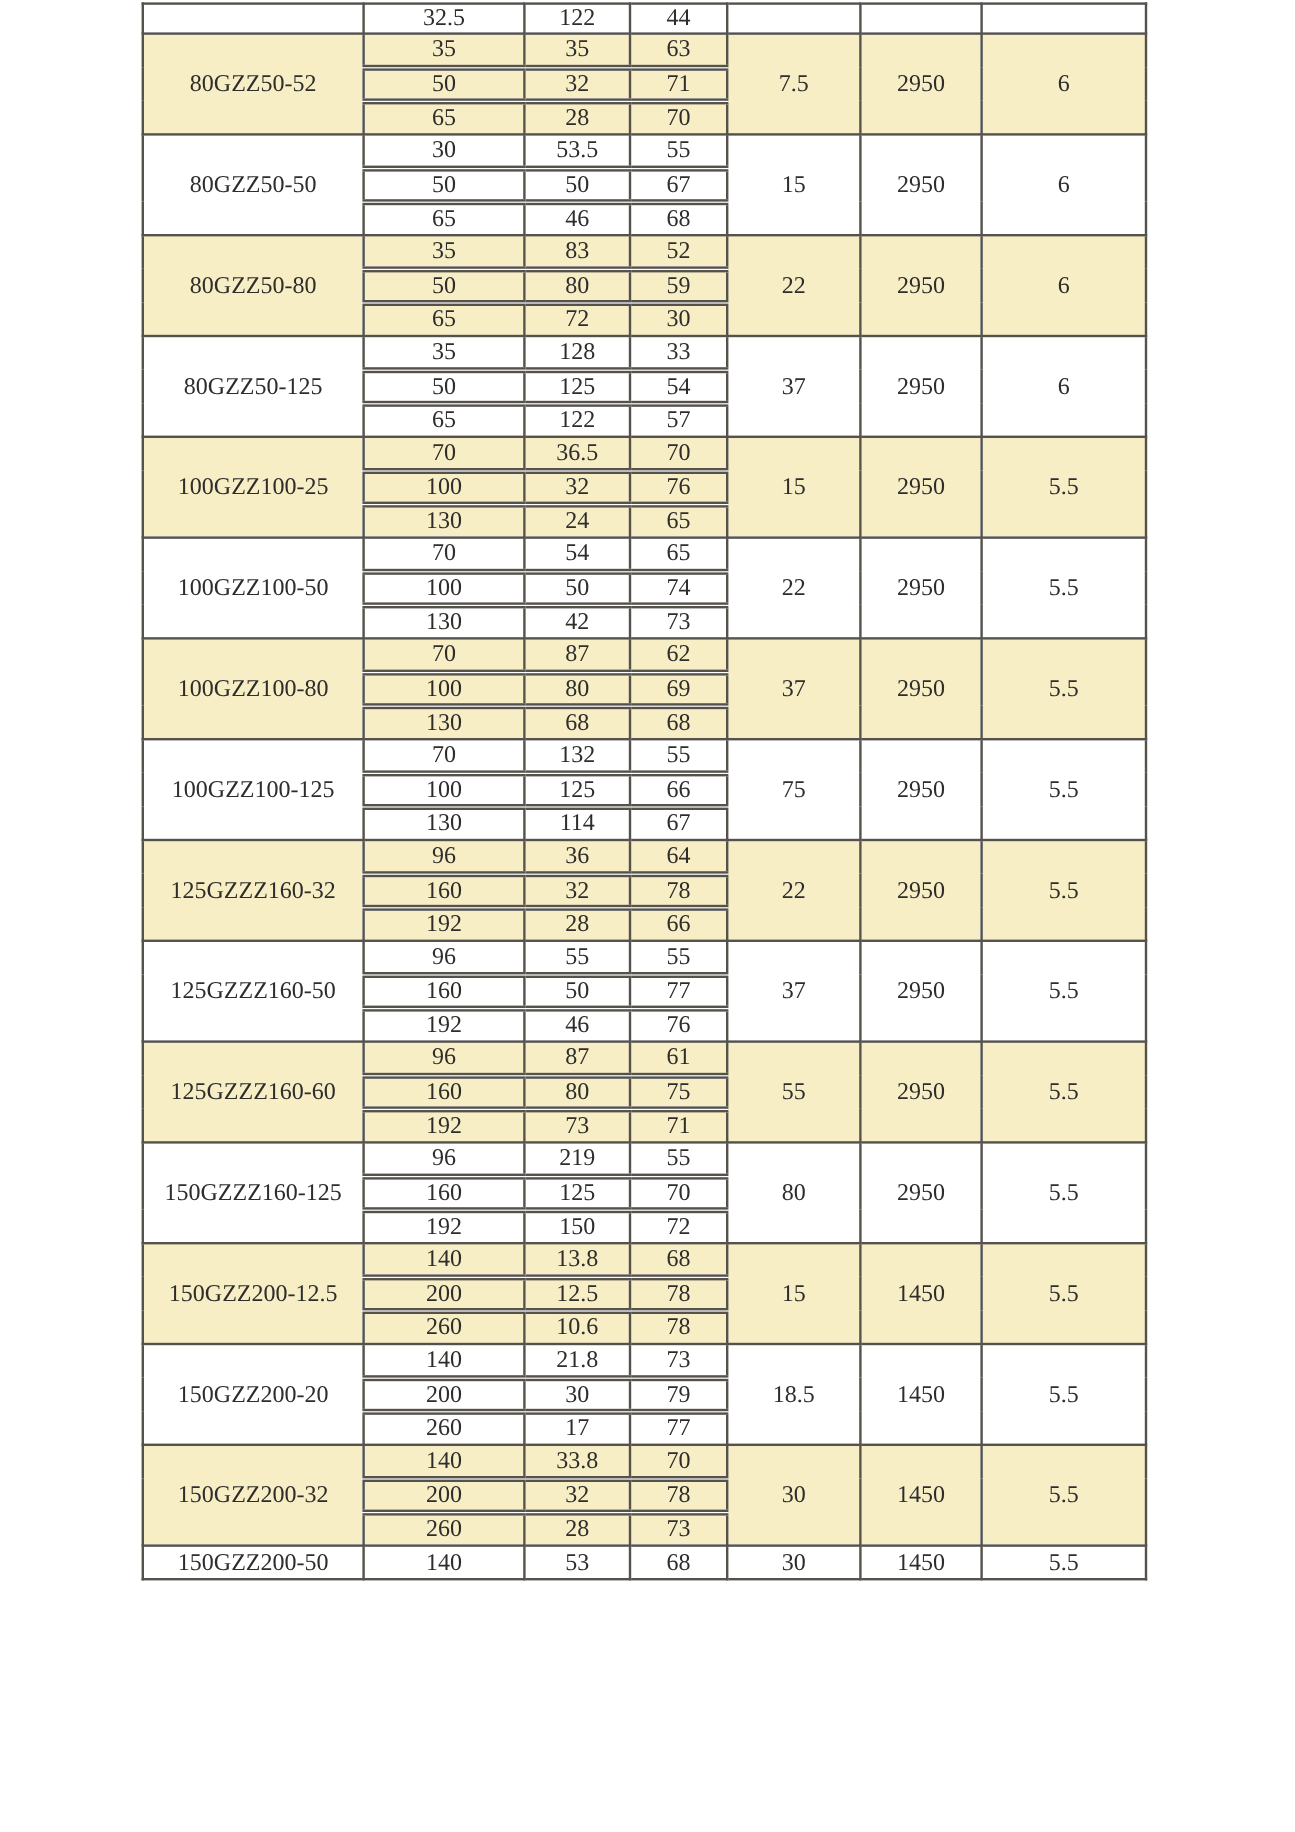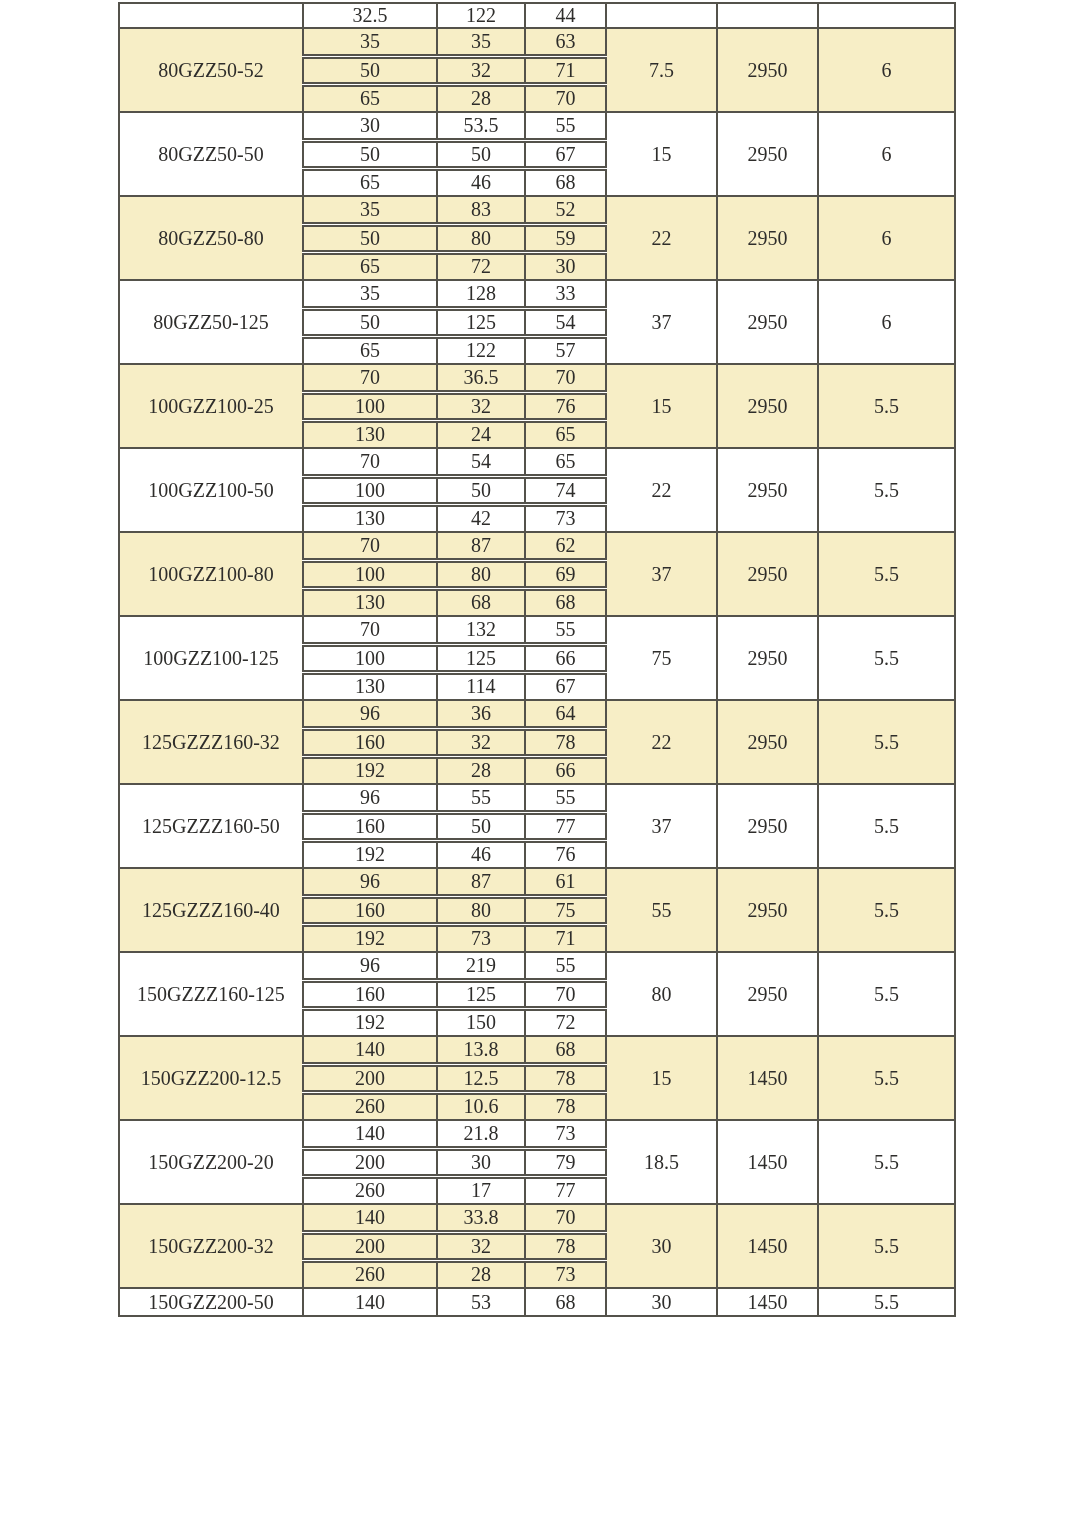--- a/index.html
+++ b/index.html
@@ -270,21 +270,21 @@
           <td class="v">77</td>
         </tr>
         <tr>
           <td class="v">192</td>
           <td class="v">46</td>
           <td class="v">76</td>
         </tr>
       </tbody>
       <tbody class="shade">
         <tr>
-          <td rowspan="3" class="span">125GZZZ160-40</td>
+          <td rowspan="3" class="span">125GZZZ160-60</td>
           <td class="v">96</td>
           <td class="v">87</td>
           <td class="v">61</td>
           <td rowspan="3" class="span">55</td>
           <td rowspan="3" class="span">2950</td>
           <td rowspan="3" class="span">5.5</td>
         </tr>
         <tr>
           <td class="v">160</td>
           <td class="v">80</td>

